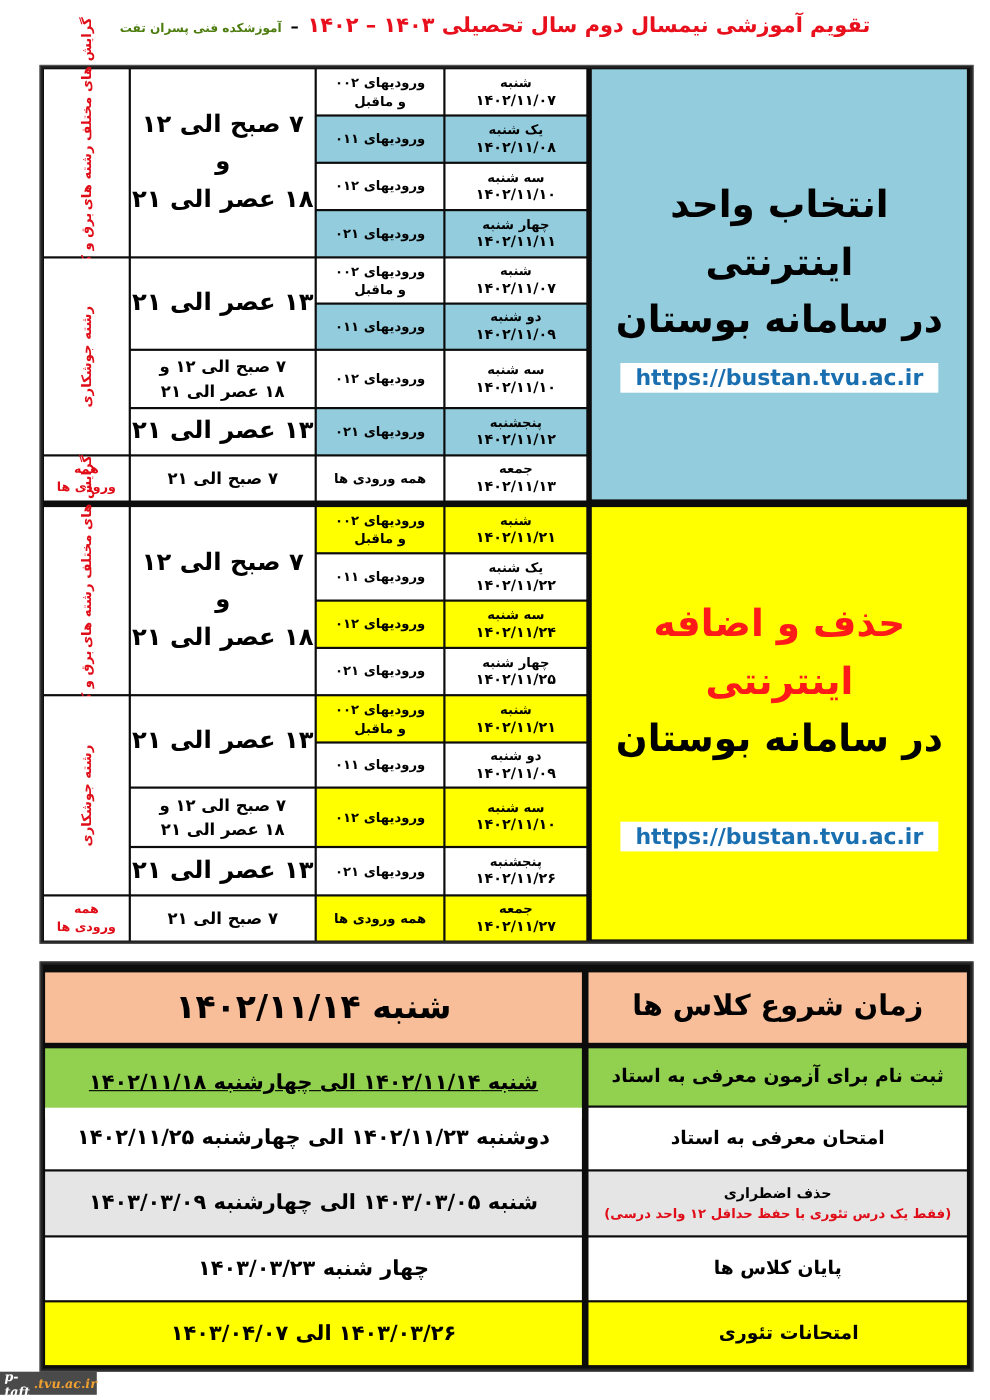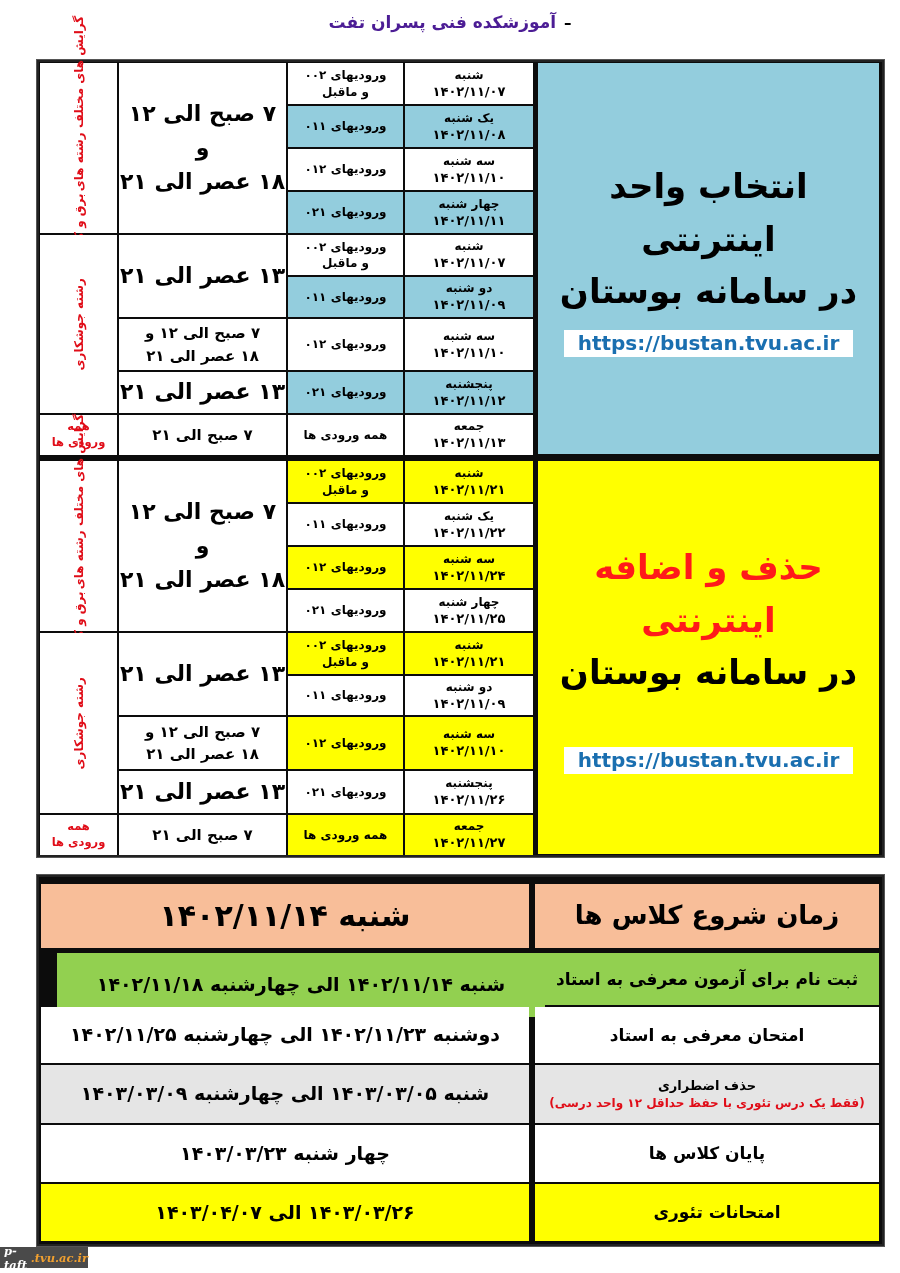--- a/index.html
+++ b/index.html
@@ -6,21 +6,21 @@
   html, body { width: 900px; height: 1273px; background: #ffffff; overflow: hidden; }
   body { position: relative; font-family: "DejaVu Sans", sans-serif; color: #000; direction: rtl; }
 
   .title {
     position: absolute; left: 0; top: 12px; width: 900px; height: 34px;
     display: flex; justify-content: center; align-items: baseline; gap: 8px;
     font-weight: bold; white-space: nowrap;
   }
   .title .main { color: #e8101c; font-size: 19px; }
   .title .sep { color: #000; font-size: 15px; }
-  .title .school { color: #4c1d95; font-size: 17px; }
+  .title .school { color: #4d7c0f; font-size: 11px; }
 
   .frame {
     position: absolute; background: #0c0c0c; border: 1px solid #555;
     box-shadow: inset 0 0 0 2px #222;
   }
   .cell {
     position: absolute; display: flex; flex-direction: column;
     justify-content: center; align-items: center; text-align: center;
     font-weight: bold; line-height: 1.35;
   }
@@ -60,20 +60,21 @@
     direction: ltr; font-style: italic; font-weight: bold; font-size: 11.5px;
     font-family: "DejaVu Serif", serif;
   }
   .watermark .wm1 { color: #ffffff; }
   .watermark .wm2 { color: #f0a030; }
 </style>
 </head>
 <body>
 
 <div class="title">
+  <span class="main">تقویم آموزشی نیمسال دوم سال تحصیلی ۱۴۰۳ – ۱۴۰۲</span>
   <span class="sep">–</span>
   <span class="school">آموزشکده فنی پسران تفت</span>
 </div>
 
 <div class="frame" style="left:36px; top:59px; width:849px; height:799px;"></div>
 
 <div class="cell blue" style="left:538px; top:63px; width:341px; height:391px;">
   <div class="panel-title">انتخاب واحد</div>
   <div class="panel-title">اینترنتی</div>
   <div class="panel-title">در سامانه بوستان</div>
@@ -259,21 +260,21 @@
 <div class="cell yellow date" style="left:405px; top:815px; width:128px; height:40px;">
     <span class="day">جمعه</span>
     <span class="dt">۱۴۰۲/۱۱/۲۷</span>
   </div>
 
 <div class="frame" style="left:36px; top:874px; width:849px; height:373px;"></div>
 
 <div class="cell salmon bt-head-left" style="left:41px; top:884px; width:488px; height:64px;">شنبه ۱۴۰۲/۱۱/۱۴</div>
 <div class="cell salmon bt-head-right" style="left:535px; top:884px; width:344px; height:64px;">زمان شروع کلاس ها</div>
 
-<div class="cell green bt-left" style="left:57px; top:953px; width:488px; height:64px;">شنبه ۱۴۰۲/۱۱/۱۴ الی چهارشنبه ۱۴۰۲/۱۱/۱۸</div>
+<div class="cell green bt-left" style="left:41px; top:953px; width:488px; height:64px;text-decoration:underline;">شنبه ۱۴۰۲/۱۱/۱۴ الی چهارشنبه ۱۴۰۲/۱۱/۱۸</div>
 <div class="cell green bt-right" style="left:535px; top:953px; width:344px; height:52px;">ثبت نام برای آزمون معرفی به استاد</div>
 
 <div class="cell white bt-left" style="left:41px; top:1007px; width:488px; height:56px;">دوشنبه ۱۴۰۲/۱۱/۲۳ الی چهارشنبه ۱۴۰۲/۱۱/۲۵</div>
 <div class="cell white bt-right" style="left:535px; top:1007px; width:344px; height:56px;">امتحان معرفی به استاد</div>
 
 <div class="cell orange bt-left" style="left:41px; top:1065px; width:488px; height:58px;">شنبه ۱۴۰۳/۰۳/۰۵ الی چهارشنبه ۱۴۰۳/۰۳/۰۹</div>
 <div class="cell orange" style="left:535px; top:1065px; width:344px; height:58px;">
   <span style="font-size:13px;">حذف اضطراری</span>
   <span class="note-red">(فقط یک درس تئوری با حفظ حداقل ۱۲ واحد درسی)</span>
 </div>

